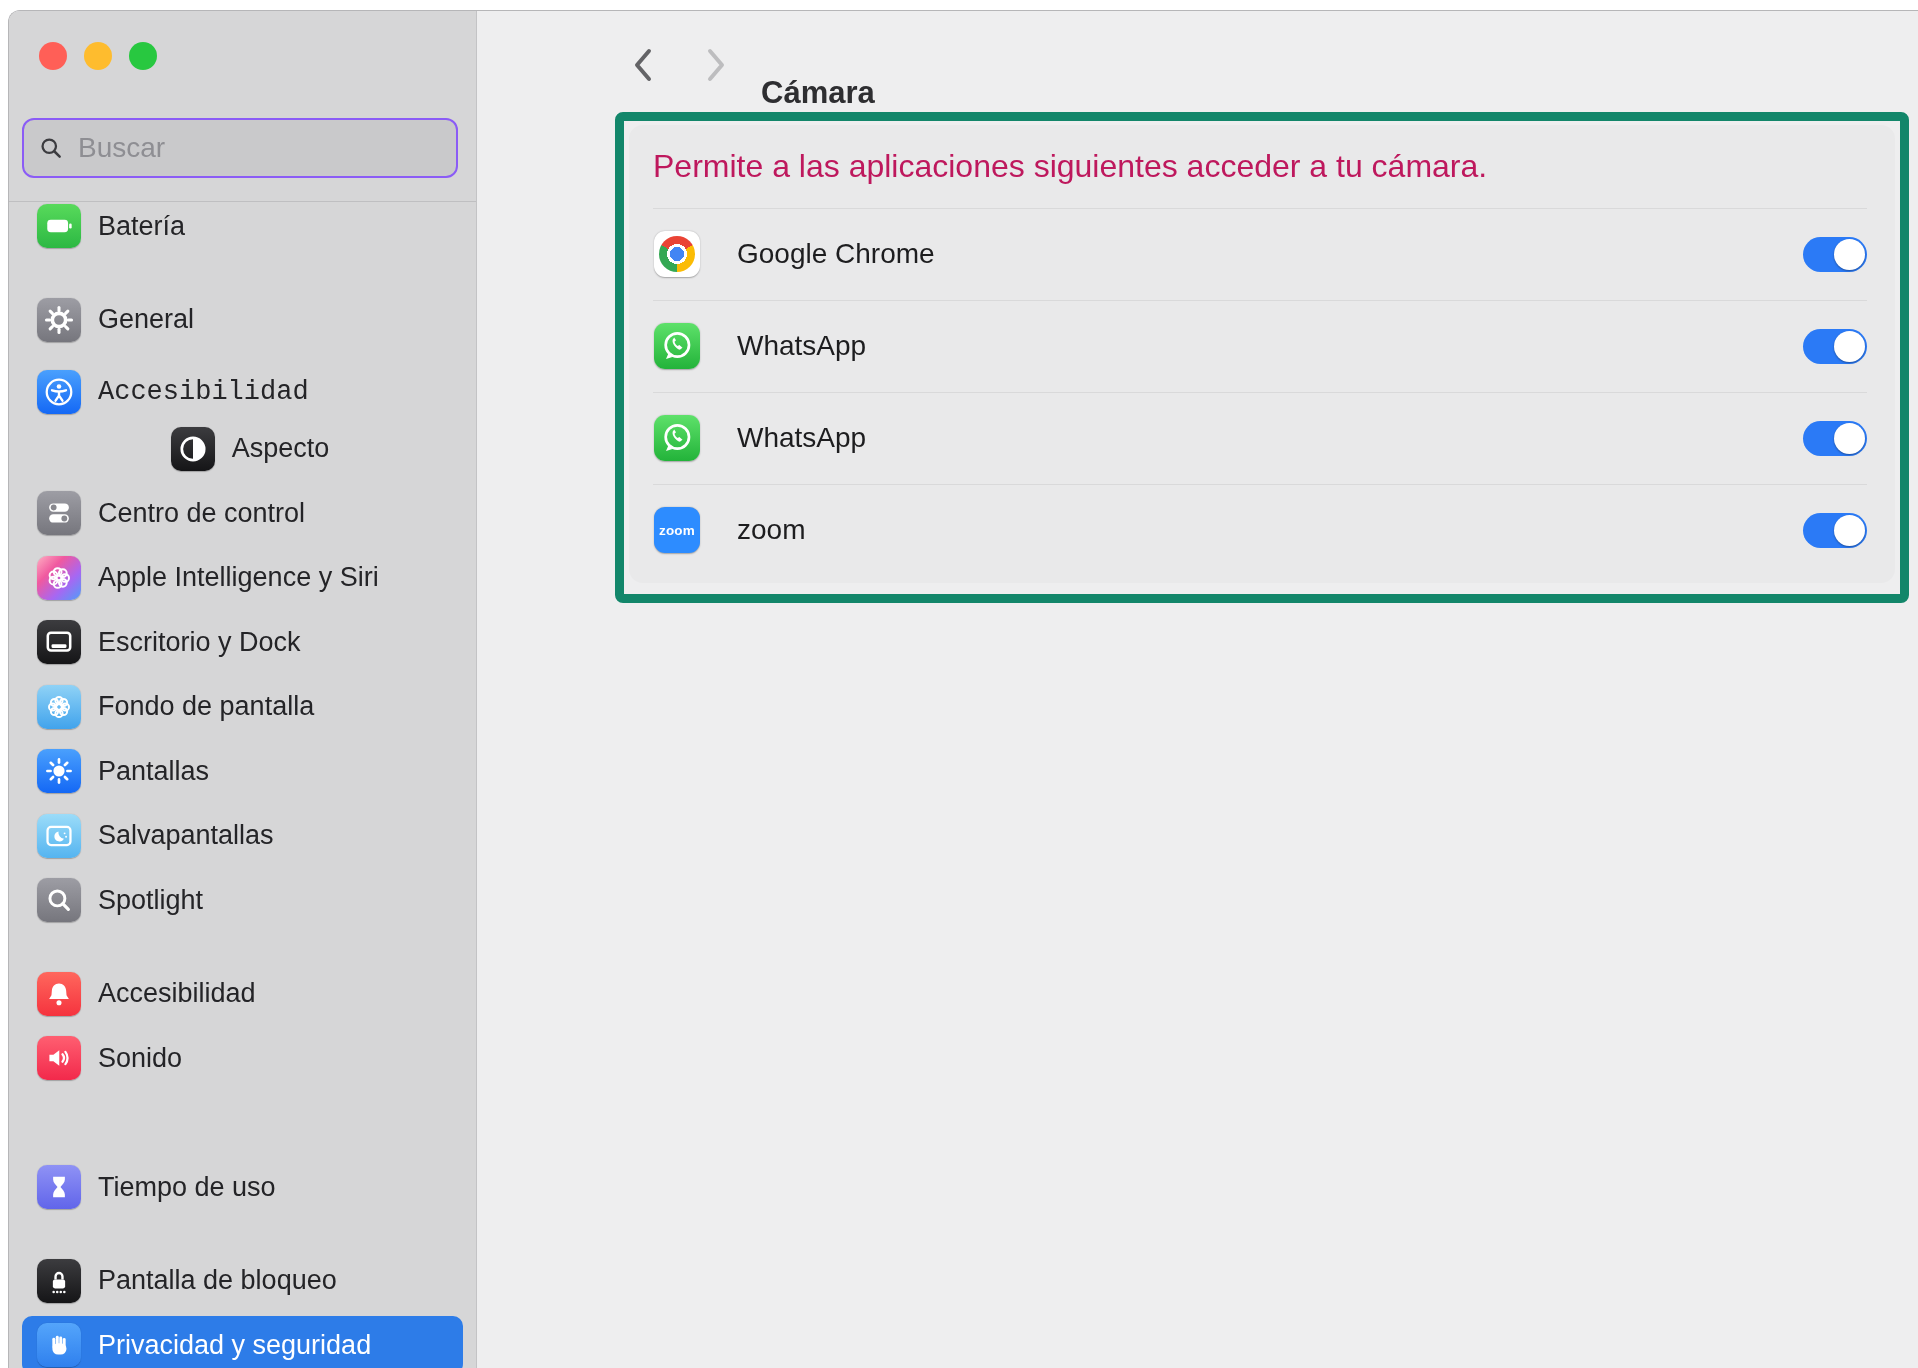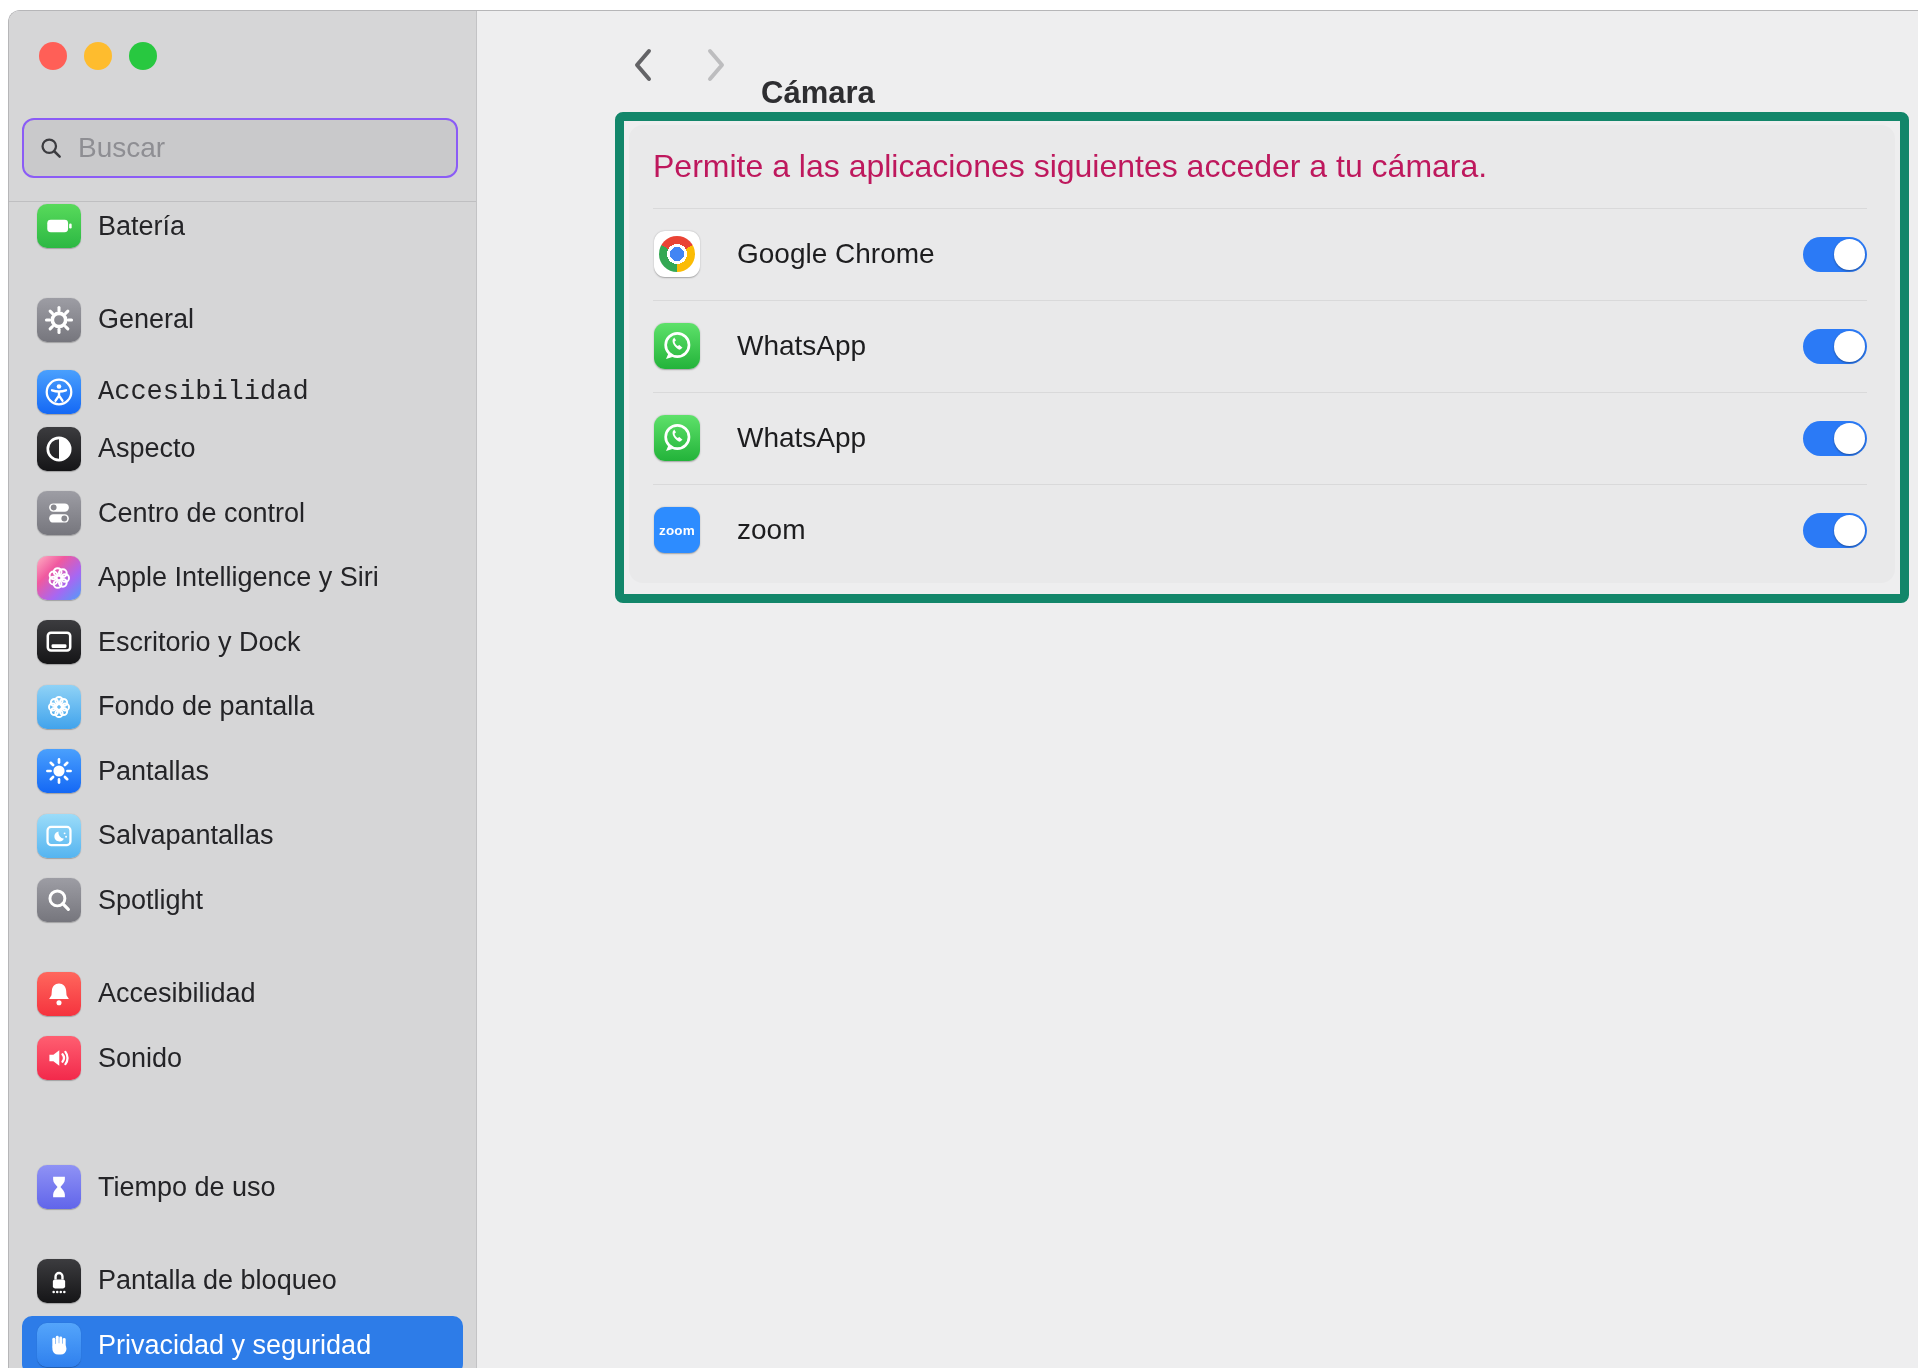--- a/index.html
+++ b/index.html
@@ -107,21 +107,21 @@
     <span class="tile tile-blue">
               <svg viewBox="0 0 24 24">
                 <circle cx="12" cy="12" r="9.2" fill="none" stroke="#ffffff" stroke-width="1.7"></circle>
                 <circle cx="12" cy="7.9" r="1.7" fill="#ffffff"></circle>
    <path d="M6.8 10.7 Q12 12.5 17.2 10.7" fill="none" stroke="#ffffff" stroke-width="1.8" stroke-linecap="round"></path>
    <path d="M12 12.1 V14.7 M12 14.7 L9.4 18.5 M12 14.7 L14.6 18.5" fill="none" stroke="#ffffff" stroke-width="1.8" stroke-linecap="round"></path>
               </svg>
             </span>
     <span class="side-label">Accesibilidad</span>
   </div>
-          <div class="side-item" style="top: 408.5px;">
+          <div class="side-item" style="top: 408.5px; justify-content: center;">
     <span class="tile tile-black">
               <svg viewBox="0 0 24 24">
                 <circle cx="12" cy="12" r="8.4" fill="none" stroke="#ffffff" stroke-width="2"></circle>
                 <path d="M12 3.6 A8.4 8.4 0 0 1 12 20.4 Z" fill="#ffffff"></path>
               </svg>
             </span>
     <span class="side-label">Aspecto</span>
   </div>
           <div class="side-item" style="top: 473px;">
     <span class="tile tile-gray">

